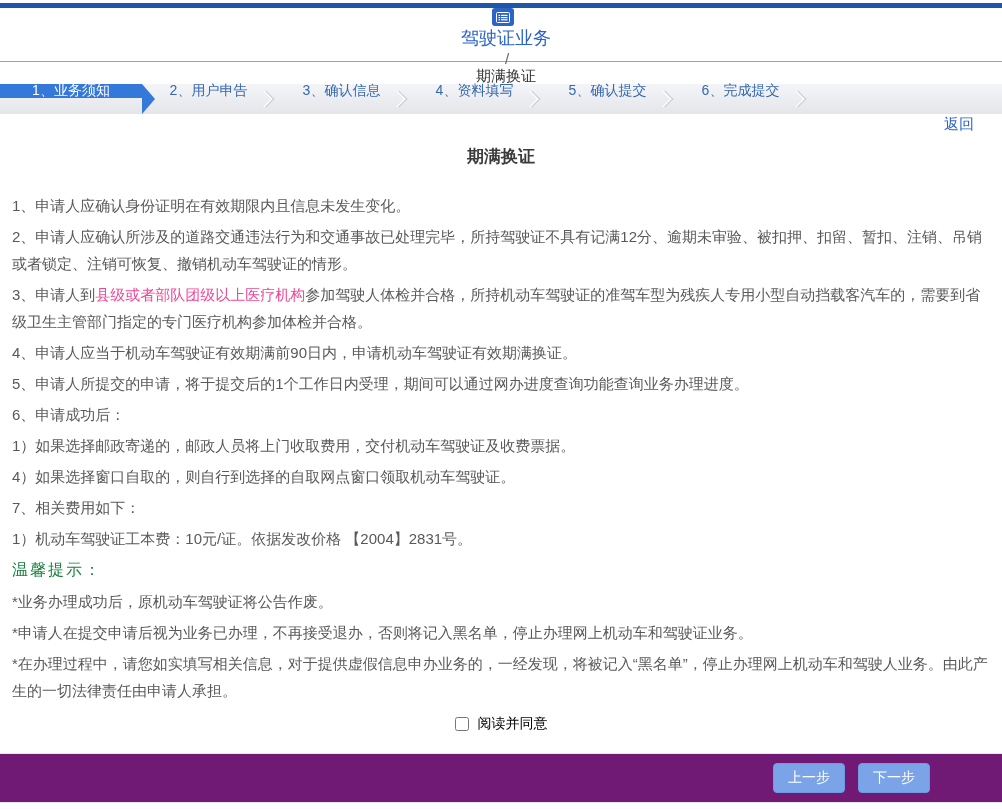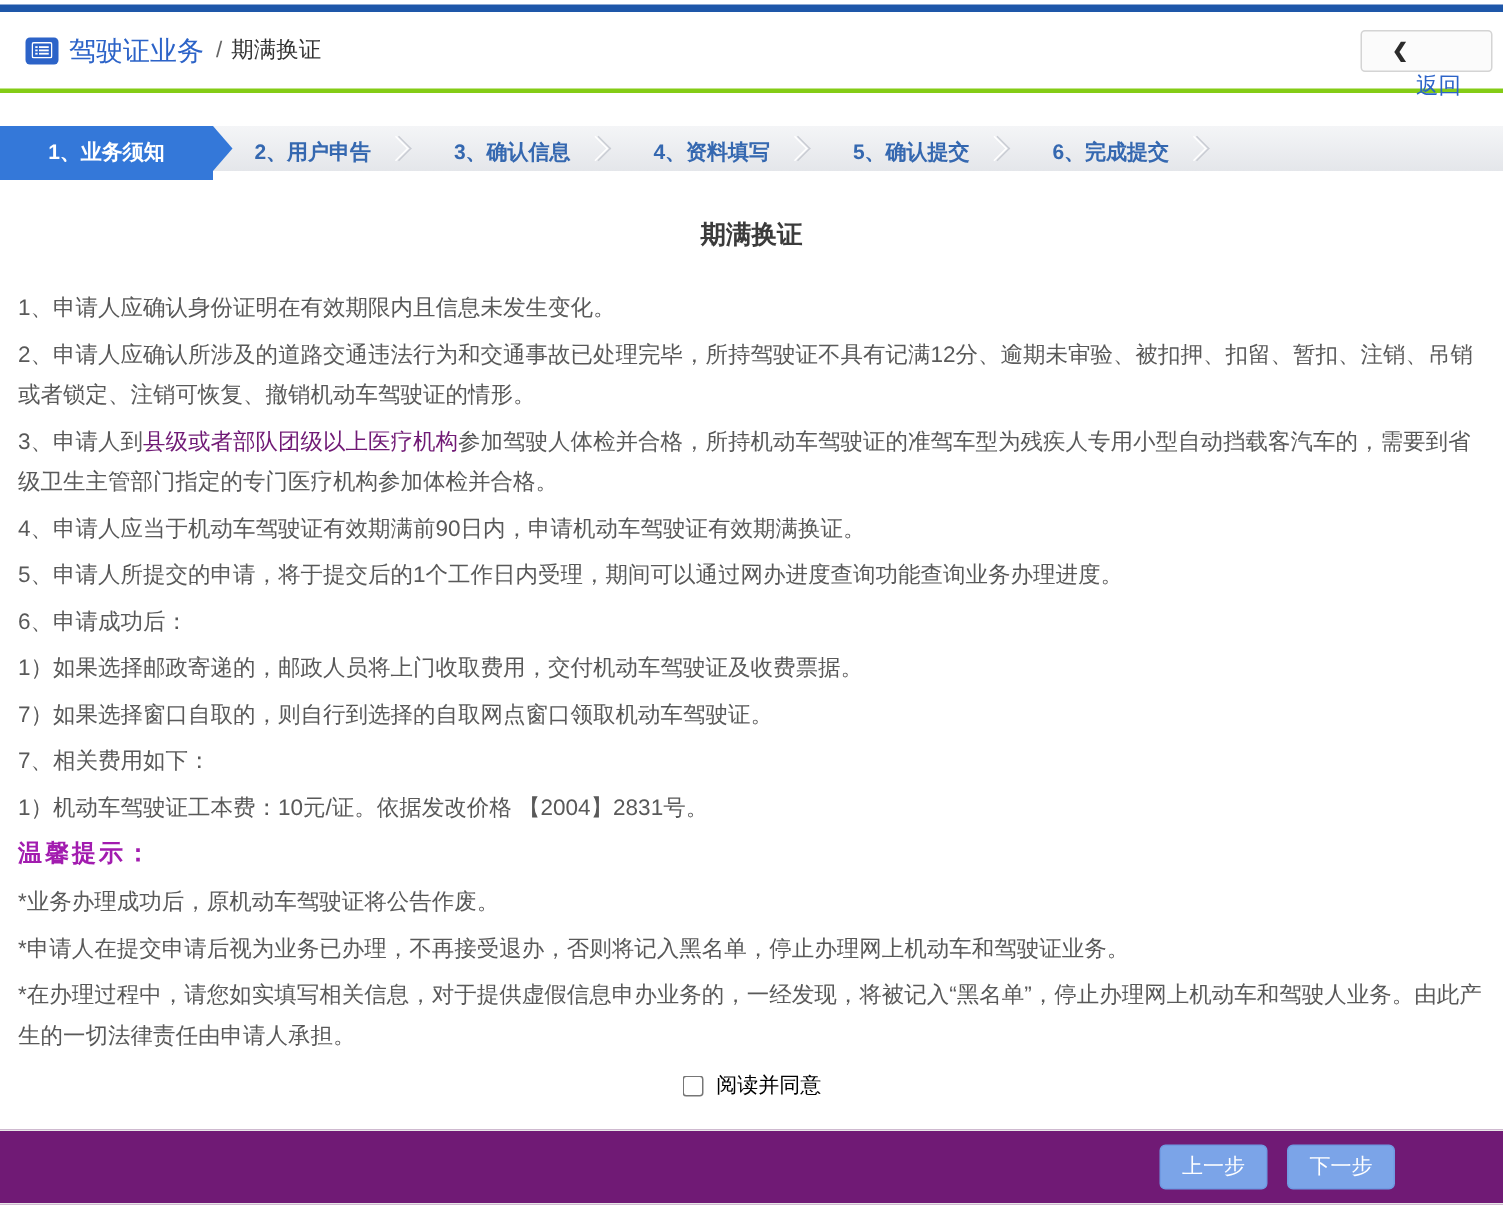--- a/index.html
+++ b/index.html
@@ -13,22 +13,23 @@
   .page { width:1002px; height:809px; background:#fff; position:relative; }
 
   
   .topbar { height:5px; background:#1e57a9; margin-top:3px; }
 
   
   .header {
     height:54px;
     display:flex; align-items:center;
     padding:0 7px 0 17px;
-    border-bottom:3px solid #84cc16;
+    border-bottom:1px solid #84cc16;
     background:#fff;
+    flex-direction:column;
   }
   .hdr-icon {
     width:22px; height:18px; background:#2c63c8; border-radius:3px;
     display:inline-flex; align-items:center; justify-content:center;
     margin-right:7px; flex:0 0 auto;
   }
   .hdr-icon svg { display:block; }
   .crumb-section { color:#2c63c8; font-size:18px; }
   .crumb-sep { color:#666; font-size:15px; margin:0 6px 0 8px; }
   .crumb-page { color:#333; font-size:15px; }
@@ -45,23 +46,23 @@
   
   .steps {
     margin-top:22px;
     height:30px;
     display:flex;
     background:linear-gradient(#f4f5f7, #e4e6ea);
     position:relative;
   }
   .step {
     position:relative;
-    width:133px; height:36px;
+    width:133px; height:14px;
     display:flex; align-items:center; justify-content:center;
-    font-size:14px; font-weight:bold; color:#3568b0;
+    font-size:14px; font-weight:normal; color:#3568b0;
     cursor:pointer;
   }
   .step:not(.active):not(:last-child)::after {
     content:"";
     position:absolute; right:3px; top:9px;
     width:11px; height:11px;
     border-top:1px solid #c9ccd3;
     border-right:1px solid #c9ccd3;
     transform:rotate(45deg);
   }
@@ -90,23 +91,23 @@
   .steps .tail { flex:1; }
 
   
   .content { padding:0 8px; }
   .content-title {
     text-align:center; font-size:17px; font-weight:bold; color:#3b3b3b;
     margin-top:31px;
   }
   .notice { margin-top:24px; font-size:15px; line-height:27px; color:#595959; }
   .notice p { margin:4px; }
-  .em-link { color:#701a75; text-decoration:none; }
+  .em-link { color:#ec4899; text-decoration:none; }
   .tips-title {
-    font-size:16px; font-weight:bold; color:#a21caf;
+    font-size:16px; font-weight:normal; color:#15803d;
     letter-spacing:2px; line-height:28px;
   }
 
   
   .agree-row {
     display:flex; align-items:center; justify-content:center;
     margin-top:10px; height:20px;
   }
   .agree-row input[type=checkbox] {
     width:14px; height:14px; margin-right:9px; cursor:pointer;
@@ -175,21 +176,21 @@
     <div class="content-title">期满换证</div>
 
     <div class="notice">
       <p>1、申请人应确认身份证明在有效期限内且信息未发生变化。</p>
       <p>2、申请人应确认所涉及的道路交通违法行为和交通事故已处理完毕，所持驾驶证不具有记满12分、逾期未审验、被扣押、扣留、暂扣、注销、吊销或者锁定、注销可恢复、撤销机动车驾驶证的情形。</p>
       <p><span>3、申请人到</span><span class="em-link">县级或者部队团级以上医疗机构</span><span>参加驾驶人体检并合格，所持机动车驾驶证的准驾车型为残疾人专用小型自动挡载客汽车的，需要到省级卫生主管部门指定的专门医疗机构参加体检并合格。</span></p>
       <p>4、申请人应当于机动车驾驶证有效期满前90日内，申请机动车驾驶证有效期满换证。</p>
       <p>5、申请人所提交的申请，将于提交后的1个工作日内受理，期间可以通过网办进度查询功能查询业务办理进度。</p>
       <p>6、申请成功后：</p>
       <p>1）如果选择邮政寄递的，邮政人员将上门收取费用，交付机动车驾驶证及收费票据。</p>
-      <p>7）如果选择窗口自取的，则自行到选择的自取网点窗口领取机动车驾驶证。</p>
+      <p>4）如果选择窗口自取的，则自行到选择的自取网点窗口领取机动车驾驶证。</p>
       <p>7、相关费用如下：</p>
       <p>1）机动车驾驶证工本费：10元/证。依据发改价格 【2004】2831号。</p>
       <p class="tips-title">温馨提示：</p>
       <p>*业务办理成功后，原机动车驾驶证将公告作废。</p>
       <p>*申请人在提交申请后视为业务已办理，不再接受退办，否则将记入黑名单，停止办理网上机动车和驾驶证业务。</p>
       <p>*在办理过程中，请您如实填写相关信息，对于提供虚假信息申办业务的，一经发现，将被记入“黑名单”，停止办理网上机动车和驾驶人业务。由此产生的一切法律责任由申请人承担。</p>
     </div>
 
     <div class="agree-row">
       <input type="checkbox" style="">

